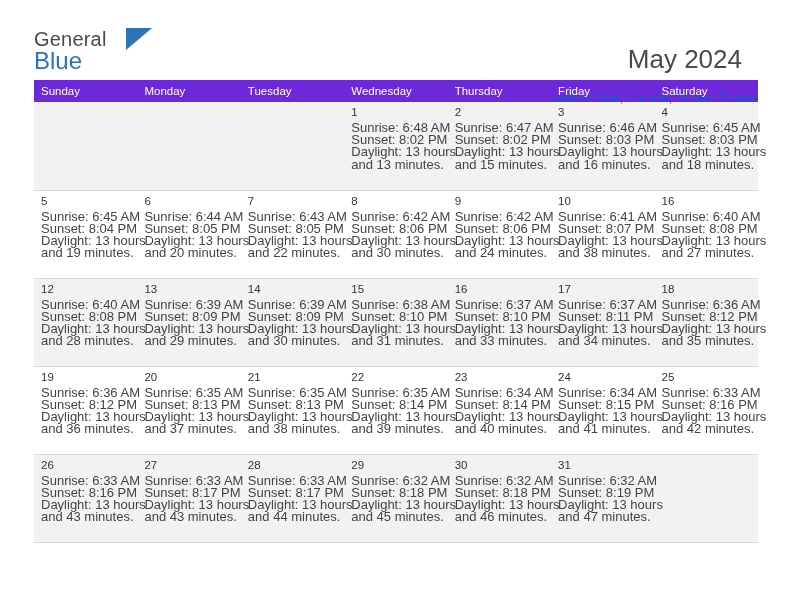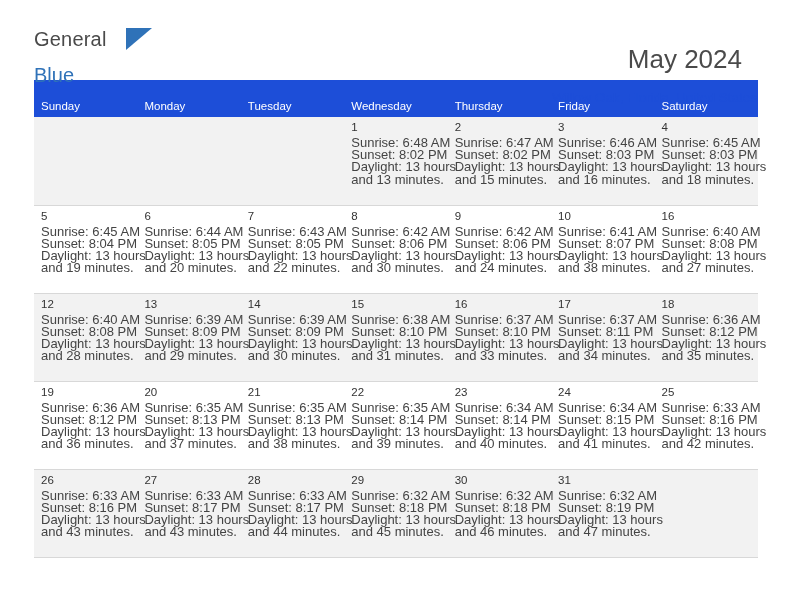--- a/index.html
+++ b/index.html
@@ -30,24 +30,24 @@
     width: 120px;
     height: 44px;
   }
   .logo-general {
     font-size: 20px;
     color: #4a4a4a;
     letter-spacing: .2px;
     line-height: 22px;
   }
   .logo-blue {
-    font-size: 20px;
+    font-size: 24px;
     color: #2f72b8;
     line-height: 20px;
-    margin-top: 15px;
+    margin-top: 1px;
   }
   .logo-flag {
     position: absolute;
     right: 2px;
     top: 0px;
     width: 0;
     height: 0;
     border-left: 26px solid #2f72b8;
     border-bottom: 22px solid transparent;
   }
@@ -67,26 +67,26 @@
     padding-right: 1px;
   }
   
   table.calendar {
     width: 724px;
     border-collapse: collapse;
     margin-top: 12px;
     table-layout: fixed;
   }
   table.calendar th {
-    background: #1d4ed8;
+    background: #6d28d9;
     color: #ffffff;
     font-size: 11.5px;
     font-weight: normal;
     text-align: left;
-    padding: 20px 0 5px 7px;
+    padding: 5px 0 5px 7px;
     height: 20px;
   }
   table.calendar td {
     vertical-align: top;
     border-bottom: 1px solid #d8d8d8;
     padding: 3px 6px 7px 7px;
     height: 88px;
     width: 103.4px;
   }
   tr.band-shaded td { background: #f2f2f2; }

